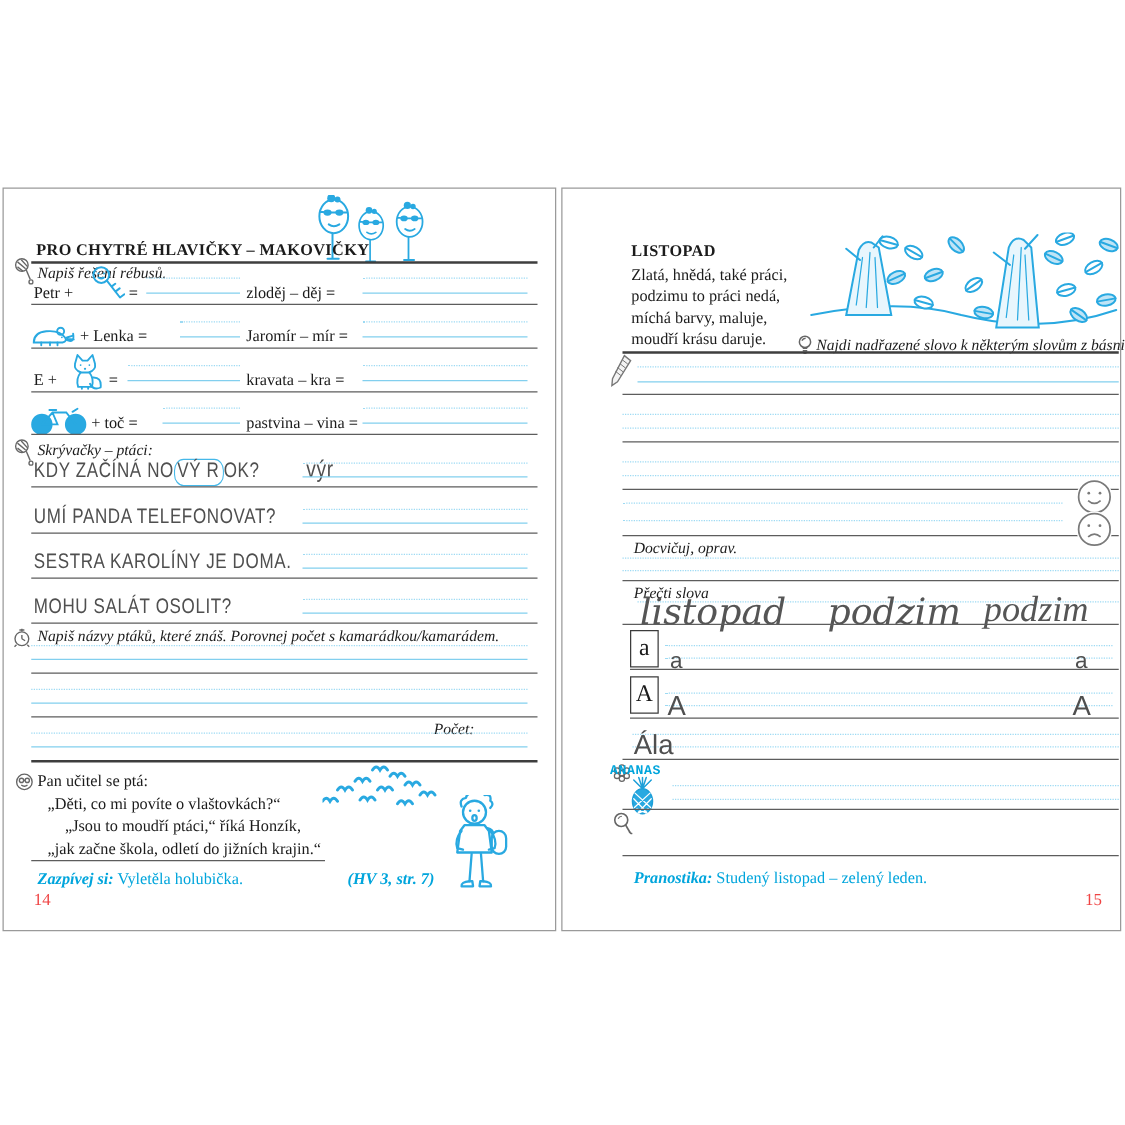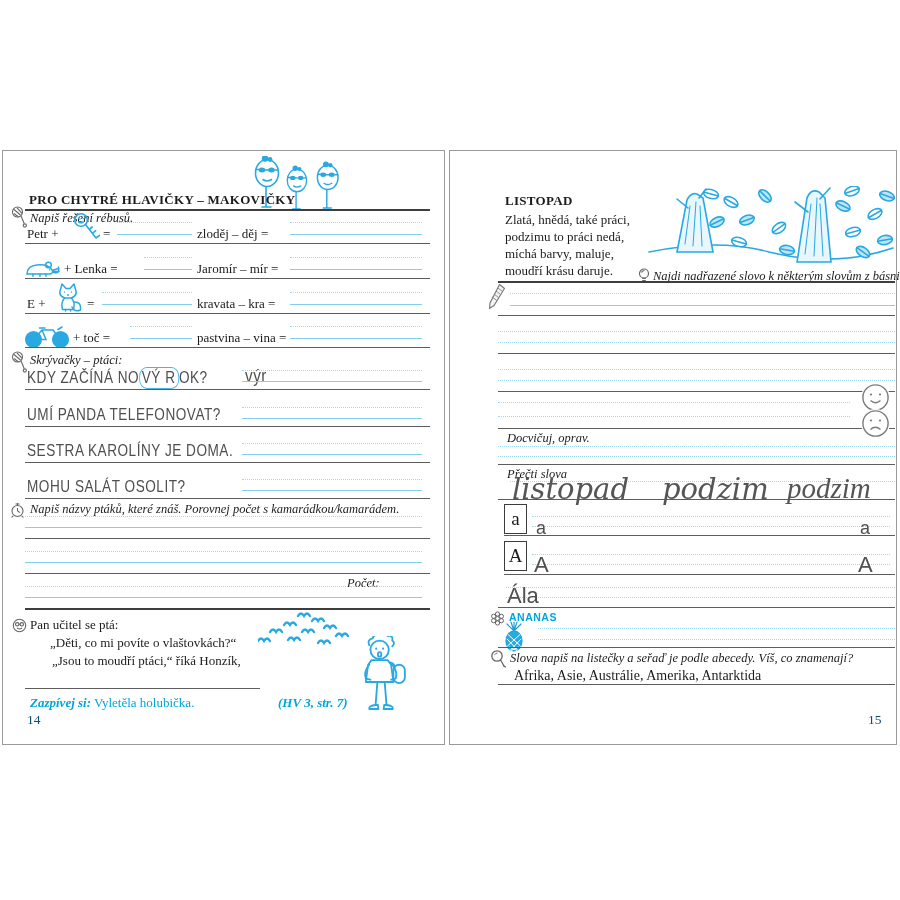--- a/index.html
+++ b/index.html
@@ -16,21 +16,21 @@
   .it{font-style:italic;font-size:12.5px;}
   .bold{font-weight:bold;}
   .hand{font-family:"Liberation Sans",sans-serif;color:#4f4f4f;font-size:16px;
         letter-spacing:.6px;transform:scale(.85,1.05);transform-origin:left top;}
   .hand-sm{font-family:"Liberation Sans",sans-serif;color:#4f4f4f;}
   .circ{border:1.6px solid #45b8e9;border-radius:9px;padding:0 3px 2px 2px;}
   .cursive{font-family:"DejaVu Serif",serif;font-style:italic;color:#555;font-size:29px;}
   .cyan{color:#00a5dc;}
   .letterbox{position:absolute;width:21px;height:28px;border:1.6px solid #3c3c3c;
              display:flex;align-items:center;justify-content:center;font-size:19px;background:#fff;}
-  .pagenum{font-size:13.5px;color:#0c4a6e;}
+  .pagenum{font-size:13.5px;color:#ef4444;}
   svg{display:block;}
 </style>
 </head>
 <body>
 
 <div id="stage">
   <div class="abs" style="left:2px;top:150px;width:895px;height:595px;">
 
     <div class="page" style="left:0;width:441px;"></div>
     <div class="page" style="left:447px;width:446px;"></div>
@@ -192,22 +192,23 @@
     <svg class="abs" style="left:10px;top:468px;" width="15" height="15" viewBox="0 0 15 15">
       <g stroke="#666" fill="none" stroke-width="1.1">
         <circle cx="7.5" cy="7.5" r="6.2"></circle>
           <circle cx="5.2" cy="6.3" r="1.7"></circle>
           <circle cx="9.8" cy="6.3" r="1.7"></circle>
         <path d="M6.9 6.3 h1.2"></path>
           <path d="M5 10 q2.5 2 5 0"></path>
       </g>
     </svg>
     <div class="abs serif" style="left:28px;top:467px;">Pan učitel se ptá:</div>
-    <div class="abs serif" style="left:48px;top:485px;">„Děti, co mi povíte o vlaštovkách?“</div>
+    <div class="abs serif" style="left:36px;top:485px;">„Děti, co mi povíte o vlaštovkách?“</div>
     <div class="abs serif" style="left:50px;top:503px;">„Jsou to moudří ptáci,“ říká Honzík,</div>
+    <div class="abs serif" style="left:36px;top:521px;">„jak začne škola, odletí do jižních krajin.“</div>
     <div class="ld" style="left:23px;top:538px;width:235px;"></div>
 
     <svg class="abs" style="left:256px;top:462px;" width="106" height="42" viewBox="0 0 106 42">
       <defs>
           <path id="bird" d="M0 4 q3 -5 6 0 q3 -5 6 0" fill="none" stroke="#29a9e1" stroke-width="2.4" stroke-linecap="round"></path>
         </defs>
       <use href="#bird" transform="translate(40,0)"></use>
         <use href="#bird" transform="translate(54,5)"></use>
       <use href="#bird" transform="translate(26,9)"></use>
         <use href="#bird" transform="translate(66,12)"></use>
@@ -367,40 +368,42 @@
       <g stroke="#666" fill="none" stroke-width="1">
         <circle cx="7.5" cy="7.5" r="2"></circle>
           <circle cx="7.5" cy="3" r="2.1"></circle>
           <circle cx="11.4" cy="5.3" r="2.1"></circle>
         <circle cx="11.4" cy="9.7" r="2.1"></circle>
           <circle cx="7.5" cy="12" r="2.1"></circle>
           <circle cx="3.6" cy="9.7" r="2.1"></circle>
         <circle cx="3.6" cy="5.3" r="2.1"></circle>
       </g>
     </svg>
-    <div class="abs cyan bold" style="left:507px;top:461px;font-size:10.5px;font-family:Liberation Sans, sans-serif;letter-spacing:.5px;">ANANAS</div>
+    <div class="abs cyan bold" style="left:486px;top:461px;font-size:10.5px;font-family:Liberation Mono, monospace;letter-spacing:.5px;">ANANAS</div>
     <svg class="abs" style="left:501px;top:471px;" width="22" height="31" viewBox="0 0 22 31">
       <g stroke="#1d9fd8" stroke-width="1.2" fill="none" stroke-linecap="round">
         <path d="M11 10 L4 3 M11 10 L8 1 M11 10 V1 M11 10 l3 -9 M11 10 l7 -7"></path>
         <ellipse cx="11" cy="20" rx="8" ry="10" fill="#29a9e1"></ellipse>
         <path d="M5 13.5 l12.5 11.5 M4 18 l10.5 11 M6.5 26 l7.5 3.5 M17 13.5 l-12.5 11.5 M18 18 l-10.5 11 M15.5 26 l-7.5 3.5" stroke="#fff" stroke-width="1"></path>
       </g>
     </svg>
     <div class="lt" style="left:536px;top:478px;width:357px;"></div>
     <div class="lt" style="left:536px;top:489px;width:357px;"></div>
     <div class="ld" style="left:496px;top:497px;width:397px;"></div>
 
     <svg class="abs" style="left:488px;top:499px;" width="16" height="20" viewBox="0 0 16 20">
       <g stroke="#666" fill="none" stroke-width="1.3">
         <circle cx="7" cy="7" r="5.2"></circle>
           <path d="M10.5 11 l3.5 6"></path>
           <path d="M13.5 16.5 q1.5 2 2.5 1"></path>
         <path d="M4.5 6 q1 -2 3 -2" stroke-width=".9"></path>
       </g>
     </svg>
-    <div class="abs it" style="left:508px;top:501px;">Slova napiš na listečky a seřaď je podle abecedy. Víš, co znamenají?</div>
-    <div class="abs serif" style="left:512px;top:518px;font-size:14px;">Afrika, Asie, Austrálie, Amerika, Antarktida</div>
     <div class="ld" style="left:496px;top:534px;width:397px;"></div>
 
+    <div class="abs" style="left:505px;top:544px;font-size:13px;">
+      <span class="cyan it bold" style="font-size:13px;">Pranostika:</span>
+      <span class="cyan">Studený listopad – zelený leden.</span>
+    </div>
     <div class="abs pagenum" style="left:866px;top:562px;">15</div>
 
   </div>
 </div>
 
 </body></html>

